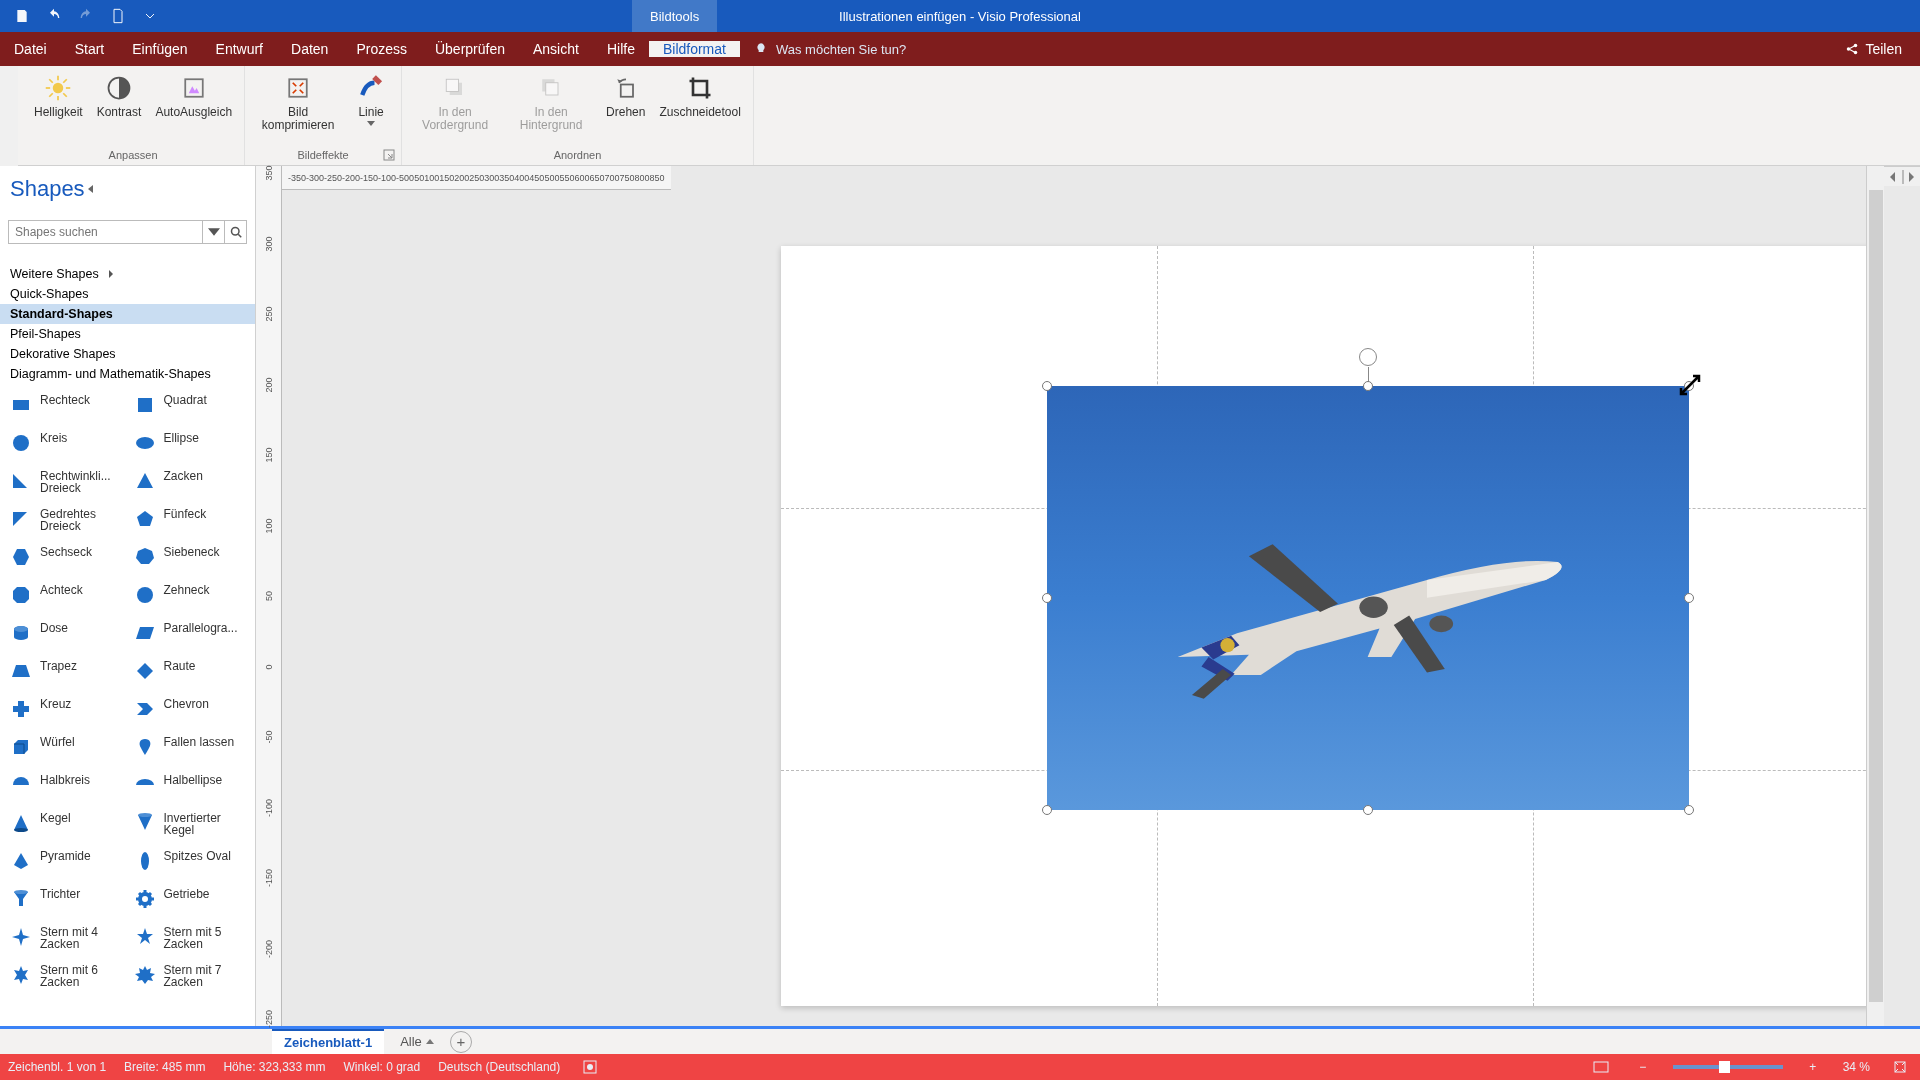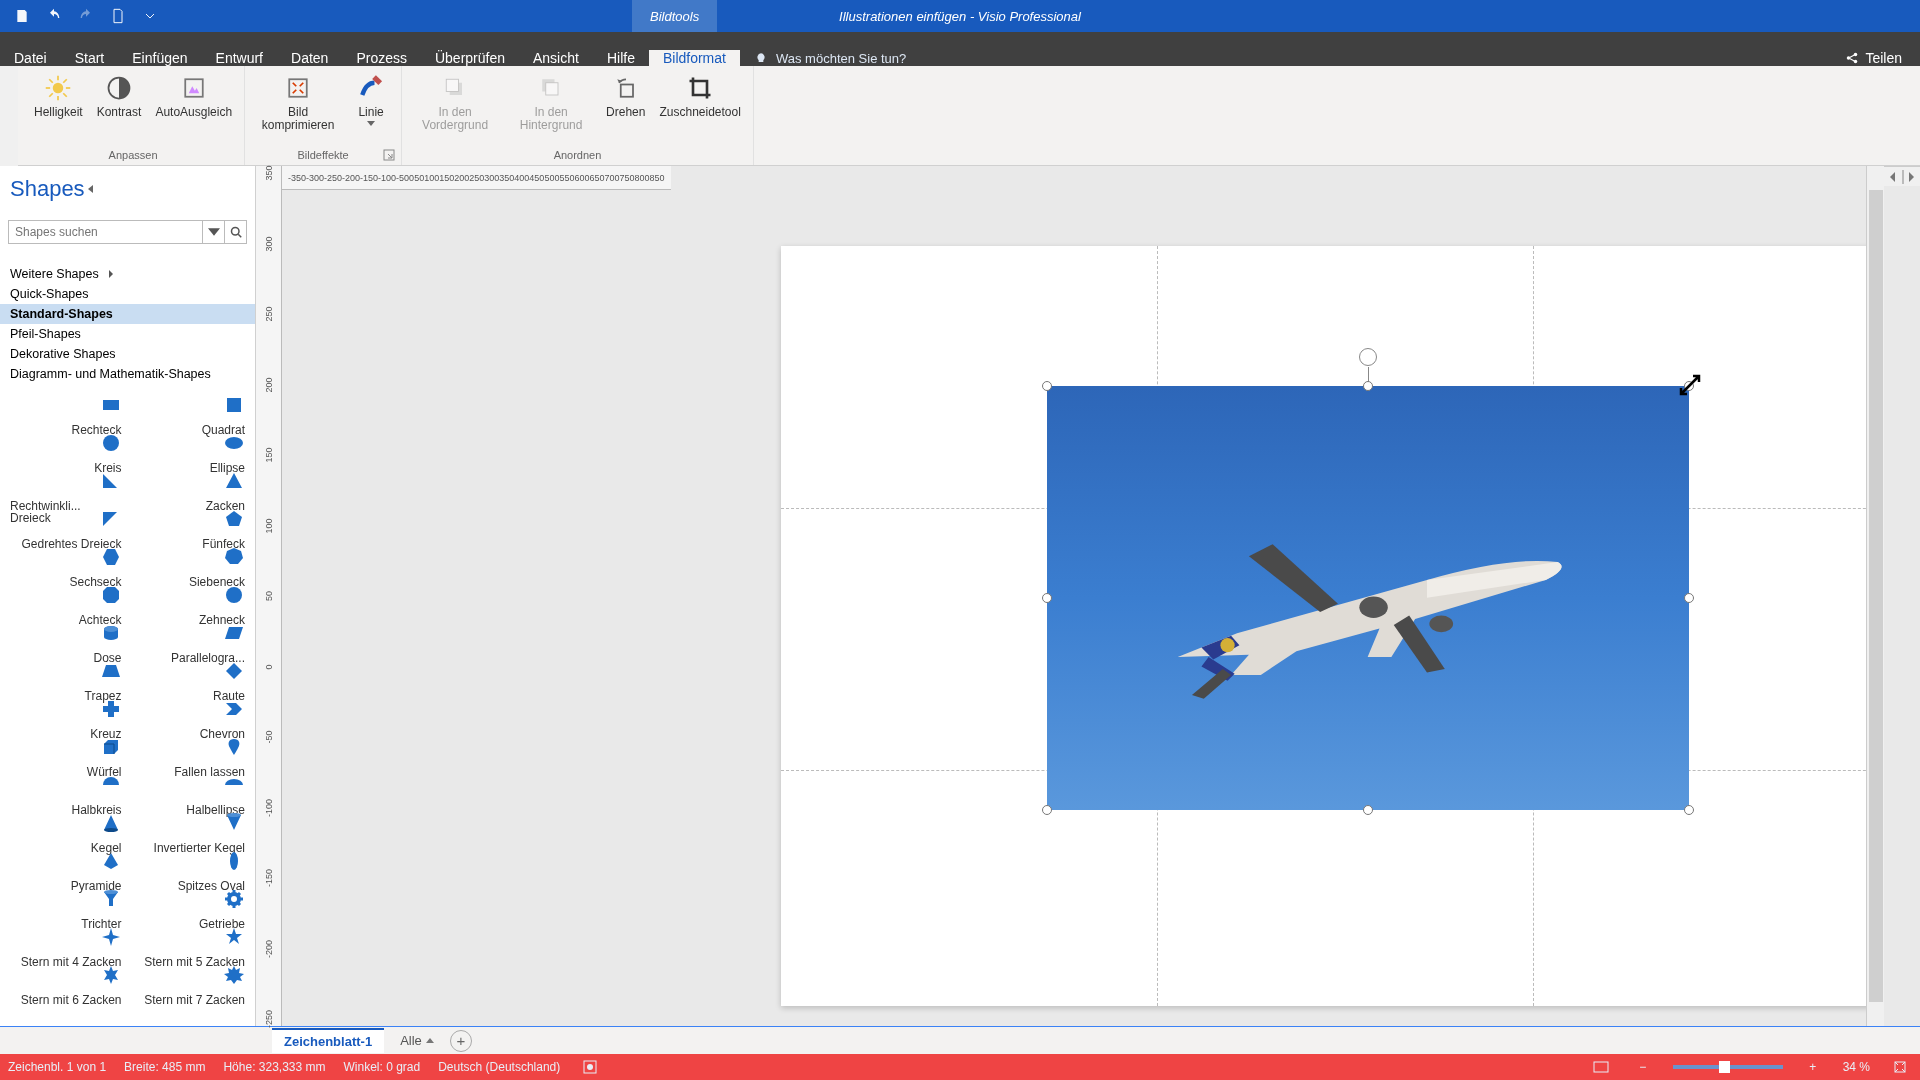--- a/index.html
+++ b/index.html
@@ -1,32 +1,32 @@
 <!DOCTYPE html>
 <html><head>
 <meta charset="utf-8">
 <style>
 * { margin: 0; padding: 0; box-sizing: border-box; font-family: "Segoe UI", Arial, sans-serif; }
 html, body { width: 1920px; height: 1080px; overflow: hidden; background: #f0f0f0; }
 
 
-.title-bar { height: 32px; background: #185abd; color: #fff; display: flex; align-items: center; font-size: 13px; position: relative; font-style: italic; }
+.title-bar { height: 32px; background: #185abd; color: #fff; display: flex; align-items: center; font-size: 13px; position: relative; }
 .qat { display: flex; align-items: center; gap: 4px; padding: 0 8px; }
 .qat-btn { width: 28px; height: 28px; display: flex; align-items: center; justify-content: center; opacity: .95; }
 .qat-btn svg { width: 16px; height: 16px; fill: #fff; }
 .title-context { background: #4179c8; padding: 0 18px; height: 32px; display: flex; align-items: center; margin-left: 460px; font-size: 13px; }
 .title-doc { position: absolute; left: 50%; transform: translateX(-50%); }
 .title-right { margin-left: auto; display: flex; align-items: center; gap: 10px; padding-right: 4px; }
 .user { display: flex; align-items: center; gap: 8px; font-size: 13px; }
 .avatar { width: 26px; height: 26px; background: #ddd; border: 1px solid #fff; }
 .win-btn { width: 44px; height: 32px; display: flex; align-items: center; justify-content: center; }
 .win-btn svg { stroke: #fff; fill: none; stroke-width: 1.2; }
 
 
-.tabs { height: 34px; background: #404040; color: #fff; display: flex; align-items: flex-end; font-size: 14px; }
+.tabs { height: 34px; background: #7f1d1d; color: #fff; display: flex; align-items: center; font-size: 14px; }
 .tab { padding: 0 14px; display: flex; align-items: center; cursor: default; }
 .tab.active { background: #f3f2f1; color: #185abd; }
 .tell-me { display: flex; align-items: center; gap: 8px; padding: 0 14px; color: #dce6f3; font-size: 13px; }
 .tell-me svg { width: 14px; height: 14px; fill: #dce6f3; }
 .share { margin-left: auto; display: flex; align-items: center; gap: 6px; padding: 0 18px; }
 
 
 .ribbon { height: 100px; background: #f3f2f1; border-bottom: 1px solid #d0d0d0; display: flex; align-items: stretch; padding-left: 4px; margin-left: 18px; }
 .rgroup { display: flex; flex-direction: column; align-items: center; border-right: 1px solid #e1e1e1; padding: 4px 6px 0 6px; }
 .rgroup-row { display: flex; align-items: flex-start; gap: 2px; flex: 1; }
@@ -48,21 +48,21 @@
 .shapes-hdr svg { width: 12px; height: 12px; fill: #666; }
 .shapes-search { margin: 12px 8px; display: flex; }
 .shapes-search input { flex: 1; height: 24px; border: 1px solid #bbb; font-size: 12px; padding: 0 6px; }
 .shapes-search .sbtn { width: 22px; height: 24px; border: 1px solid #bbb; border-left: 0; display: flex; align-items: center; justify-content: center; }
 .shapes-search .sbtn svg { width: 12px; height: 12px; fill: #555; }
 .stencil-list { padding: 8px 0 4px 0; font-size: 12.5px; }
 .stencil-item { padding: 3px 10px; display: flex; align-items: center; gap: 8px; }
 .stencil-item.sel { background: #c9ddf2; font-weight: 600; }
 .stencil-item svg { width: 8px; height: 8px; fill: #555; }
 .shape-grid { flex: 1; overflow: hidden; padding: 6px 4px; display: grid; grid-template-columns: 1fr 1fr; grid-auto-rows: 36px; gap: 2px 0; }
-.shape-item { display: flex; align-items: flex-end; gap: 8px; padding: 0 6px; font-size: 12px; color: #333; flex-direction: column; }
+.shape-item { display: flex; align-items: flex-start; gap: 8px; padding: 0 6px; font-size: 12px; color: #333; }
 .shape-item .sicon { width: 22px; height: 22px; flex-shrink: 0; }
 .shape-item .slbl { line-height: 12px; }
 
 
 .canvas-wrap { flex: 1; position: relative; background: #e9e9e9; display: flex; }
 .vruler { width: 26px; background: #f5f5f5; border-right: 1px solid #bbb; font-size: 9px; color: #555; display: flex; flex-direction: column; justify-content: space-between; padding: 2px 0; }
 .vruler span { transform: rotate(-90deg); width: 26px; text-align: center; }
 .canvas-inner { flex: 1; display: flex; flex-direction: row; }
 .hruler { height: 24px; background: #f5f5f5; border-bottom: 1px solid #bbb; display: flex; justify-content: space-between; align-items: center; font-size: 9px; color: #555; padding: 0 6px; }
 .scroll-area { flex: 1; position: relative; overflow: hidden; background: #e9e9e9; }
@@ -79,21 +79,21 @@
 .rot-handle::after { content: ''; position: absolute; left: 50%; top: 18px; width: 1px; height: 18px; background: #888; }
 .resize-cursor { position: absolute; top: -14px; right: -14px; }
 
 
 .hscroll-row { height: 20px; display: flex; align-items: center; border-top: 1px solid #ccc; background: #f0f0f0; }
 .hscroll-row .arrow { width: 18px; height: 18px; display: flex; align-items: center; justify-content: center; }
 .hscroll-row .track { flex: 1; height: 16px; background: #e6e6e6; position: relative; }
 .hscroll-row .thumb { position: absolute; top: 1px; left: 28%; width: 49%; height: 14px; background: #cfcfcf; border: 1px solid #bbb; }
 
 
-.sheet-tabs { height: 28px; background: #f3f2f1; border-top: 1px solid #3b82f6; display: flex; align-items: center; padding: 0 10px; gap: 6px; font-size: 13px; }
+.sheet-tabs { height: 28px; background: #f3f2f1; border-top: 3px solid #3b82f6; display: flex; align-items: center; padding: 0 10px; gap: 6px; font-size: 13px; }
 .sheet-tab { padding: 4px 12px; color: #185abd; border-top: 2px solid #185abd; background: #fff; font-weight: 600; }
 .sheet-all { padding: 4px 10px; color: #555; display: flex; align-items: center; gap: 4px; }
 .sheet-add { width: 22px; height: 22px; border: 1px solid #aaa; border-radius: 50%; display: flex; align-items: center; justify-content: center; font-size: 15px; color: #666; }
 
 
 .status { height: 26px; background: #ef4444; color: #e8eef7; display: flex; align-items: center; font-size: 12px; padding: 0 8px; gap: 18px; }
 .status .spacer { flex: 1; }
 .status .sbtn { width: 24px; height: 20px; display: flex; align-items: center; justify-content: center; }
 .status .slider { width: 110px; height: 4px; background: #6a93cc; position: relative; }
 .status .slider::before { content: ''; position: absolute; left: 50%; top: -4px; width: 2px; height: 12px; background: #fff; }

